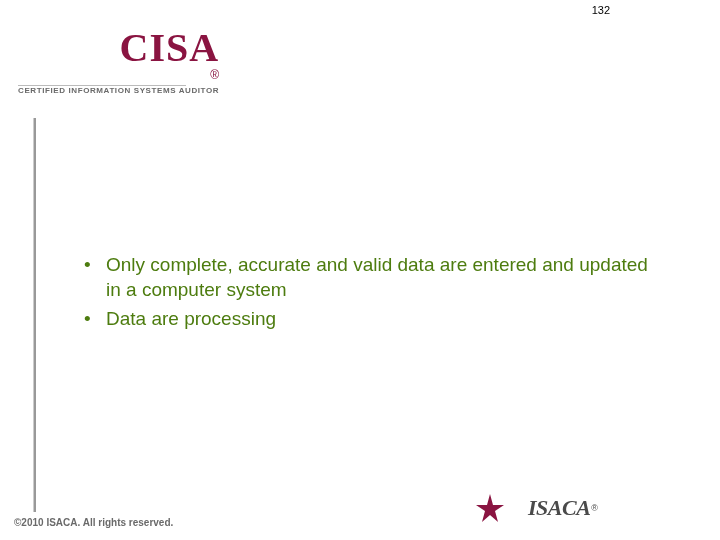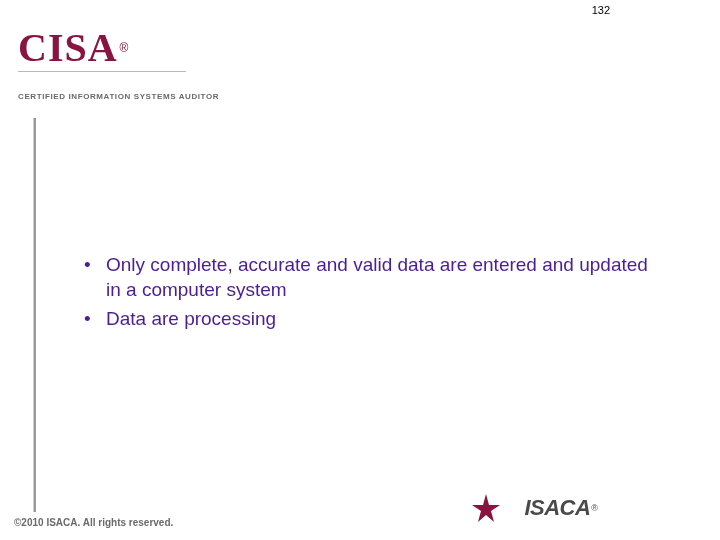--- a/index.html
+++ b/index.html
@@ -1,35 +1,35 @@
 <!DOCTYPE html>
 <html><head>
 <meta charset="utf-8">
 <style>
   * { margin: 0; padding: 0; box-sizing: border-box; }
   html, body { width: 720px; height: 540px; font-family: Arial, Helvetica, sans-serif; background: #fff; }
   .slide { position: relative; width: 616px; height: 540px; }
   .page-num { position: absolute; top: 4px; right: 6px; font-size: 11px; color: #000; }
   .logo-block { position: absolute; left: 18px; top: 28px; }
-  .cisa-wrap { display: flex; align-items: center; }
+  .cisa-wrap { display: flex; align-items: flex-end; flex-direction: column; }
   .cisa-text { font-family: Georgia, 'Times New Roman', serif; font-size: 40px; font-weight: bold; color: #8a1441; letter-spacing: 1px; line-height: 1; }
   .cisa-reg { font-size: 12px; color: #8a1441; vertical-align: super; margin-left: 2px; }
-  .cisa-sub { font-size: 8px; letter-spacing: 0.6px; color: #6a6a6a; margin-top: 20px; font-weight: bold;}
+  .cisa-sub { font-size: 8px; letter-spacing: 0.6px; color: #6a6a6a; margin-top: 0; font-weight: bold;}
   .cisa-rule { width: 168px; height: 1px; background: #bbb; margin-top: 3px; }
   .title { position: absolute; left: 270px; top: 50px; font-size: 26px; font-weight: bold; color: #000; }
   .vsep { position: absolute; left: 34px; top: 118px; width: 0; height: 394px; border-left: 2px solid #999; }
   .vsep::before { content: ""; position: absolute; left: -3px; top: 0; width: 0; height: 394px; border-left: 1px solid #ccc; }
   .body { position: absolute; left: 50px; top: 152px; width: 610px; font-size: 21px; color: #000; line-height: 1.28; }
-  .bullets { position: absolute; left: 80px; top: 252px; width: 580px; font-size: 19px; color: #4c1d95; line-height: 1.32; list-style: none; }
+  .bullets { position: absolute; left: 80px; top: 252px; width: 580px; font-size: 19px; color: #4d7c0f; line-height: 1.32; list-style: none; }
   .bullets li { position: relative; padding-left: 26px; margin-bottom: 4px; }
   .bullets li::before { content: "•"; position: absolute; left: 4px; top: 0; font-size: 19px; }
   .copyright { position: absolute; left: 14px; bottom: 12px; font-size: 10px; color: #6a6a6a; font-weight: bold;}
   .isaca-logo { position: absolute; right: 18px; bottom: 16px; display: flex; align-items: center; }
   .isaca-star { width: 32px; height: 32px; margin-right: -2px; }
-  .isaca-text { font-family: Liberation Sans, sans-serif; font-size: 22px; font-weight: bold; font-style: italic; color: #4a4a4a; letter-spacing: -0.5px; margin-left: 24px;}
+  .isaca-text { font-family: Liberation Serif, serif; font-size: 22px; font-weight: bold; font-style: italic; color: #4a4a4a; letter-spacing: -0.5px; margin-left: 24px;}
   .isaca-reg { font-size: 9px; color: #4a4a4a; vertical-align: super; margin-left: 1px;}
 </style>
 </head>
 <body>
 
 <div class="slide">
 
   <div class="page-num">132</div>
 
   <div class="logo-block">

